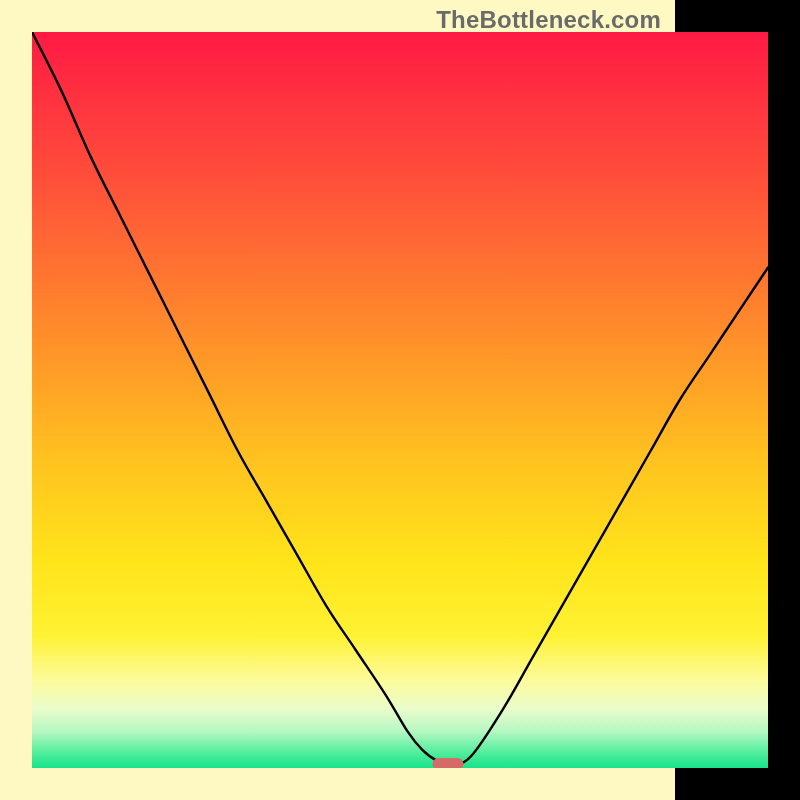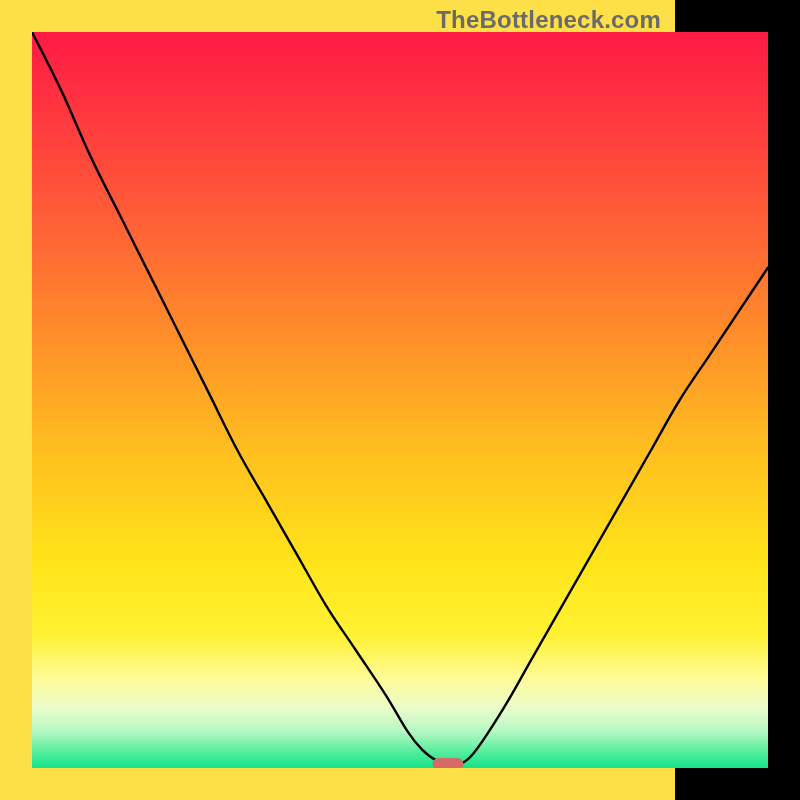--- a/index.html
+++ b/index.html
@@ -9,21 +9,21 @@
     height: 800px;
     background: #000;
     overflow: hidden;
   }
   .frame {
     position: absolute;
     left: 0;
     top: 0;
     width: 675px;
     height: 800px;
-    background: #fde047;
+    background: #fef9c3;
   }
   .plot {
     position: absolute;
     left: 32px;
     top: 32px;
     width: 736px;
     height: 736px;
     overflow: hidden;
   }
   .gradient {

